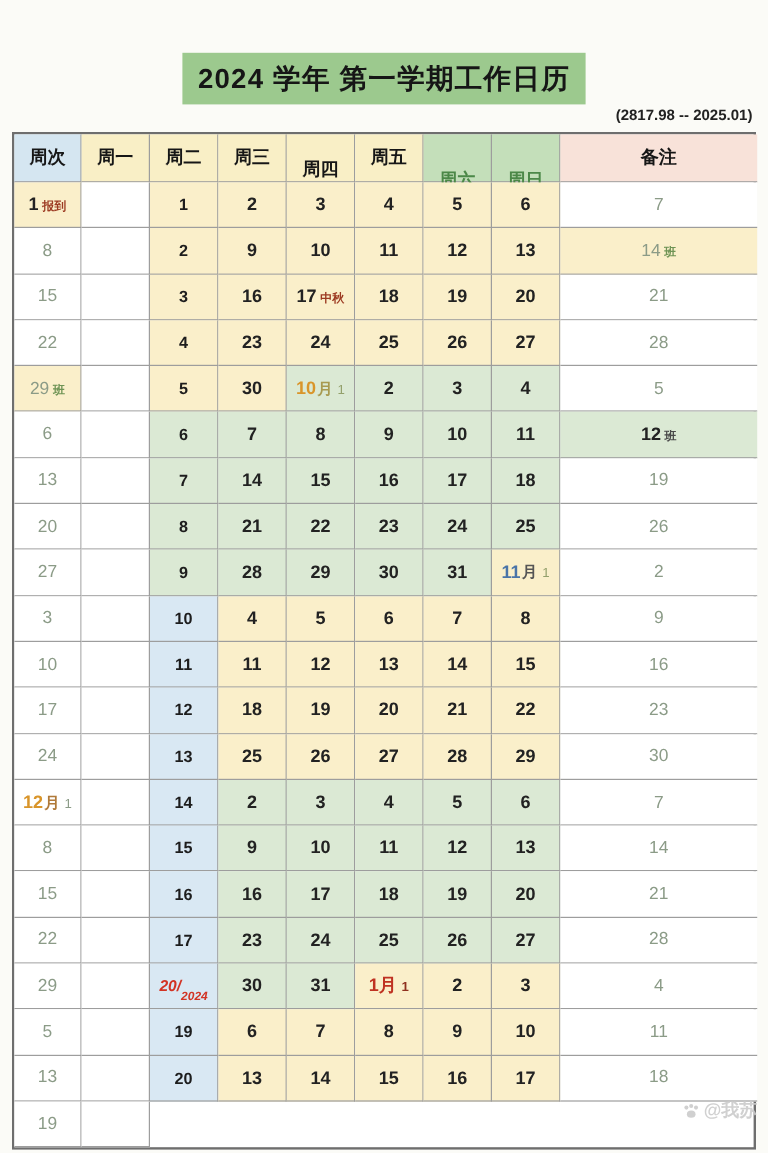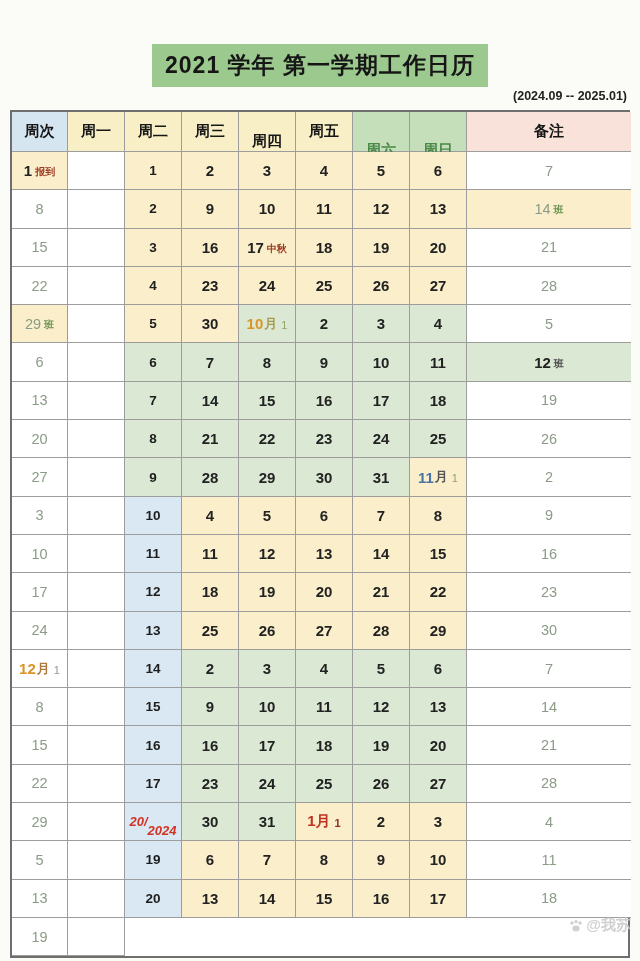--- a/index.html
+++ b/index.html
@@ -52,21 +52,21 @@
   }
   .month-big {
     position:absolute; left:266px; top:50%; transform:translateY(-50%);
     font-size:18px; font-weight:bold; color:#e0982f; letter-spacing:1px;
   }
   
   .t-hdr       { font-size:15px; font-weight:bold; color:#161616; }
   .t-hdr-green { font-size:15px; font-weight:bold; color:#4c8848;margin-top:38px; }
   .t-wk        { font-size:13.5px; font-weight:bold; color:#1d1d1d; }
   .t-wk-red    { font-size:13px; font-weight:bold; font-style:italic; color:#d23324; }
-  .t-wk-red-sm { font-size:13px; font-weight:bold; font-style:italic; color:#d23324; margin-top:18px; }
+  .t-wk-red-sm { font-size:10px; font-weight:bold; font-style:italic; color:#d23324; margin-top:18px; }
   .t-num       { font-size:15px; font-weight:bold; color:#222; }
   .t-num-ss    { font-size:14.5px; color:#8b9b87; }
   .t-ann-green { font-size:10px; font-weight:bold; color:#6f9455; margin-left:3px; margin-top:3px; }
   .t-ann-red   { font-size:10px; font-weight:bold; color:#9c3a22; margin-left:3px; margin-top:3px; }
   .t-ann-darkred{ font-size:11px; font-weight:bold; color:#8f3120; margin-left:4px; margin-top:2px; }
   .t-ann-dark  { font-size:10px; font-weight:bold; color:#4a4a4a; margin-left:3px; margin-top:3px; }
   .t-ann-olive { font-size:11px; color:#93a06b; margin-left:4px; margin-top:2px; }
   .t-ann-ss    { font-size:11px; color:#8b9b87; margin-left:4px; margin-top:2px; }
   .t-m-orange  { font-size:15px; font-weight:bold; color:#d9952a; }
   .t-m-olive   { font-size:13px; font-weight:bold; color:#a89a50; margin-left:1px; }
@@ -81,23 +81,23 @@
     color:#cbcbcb; font-size:15px; font-weight:bold;
     opacity:.9;
     justify-content:center;
   }
   .watermark svg { display:block; }
 </style>
 </head>
 <body>
 
 <div class="title-wrap">
-  <span class="title">2021 学年 第一学期工作日历</span>
+  <span class="title">2024 学年 第一学期工作日历</span>
 </div>
-<div class="subtitle">(2024.09 -- 2025.01)</div>
+<div class="subtitle">(2817.98 -- 2025.01)</div>
 
 <div class="cal">
     <div class="cell" style="background: rgb(213, 230, 241);">
       <span class="t-hdr">周次</span>
     </div>
     <div class="cell" style="background: rgb(249, 239, 198);">
       <span class="t-hdr">周一</span>
     </div>
     <div class="cell" style="background: rgb(249, 239, 198);">
       <span class="t-hdr">周二</span>

